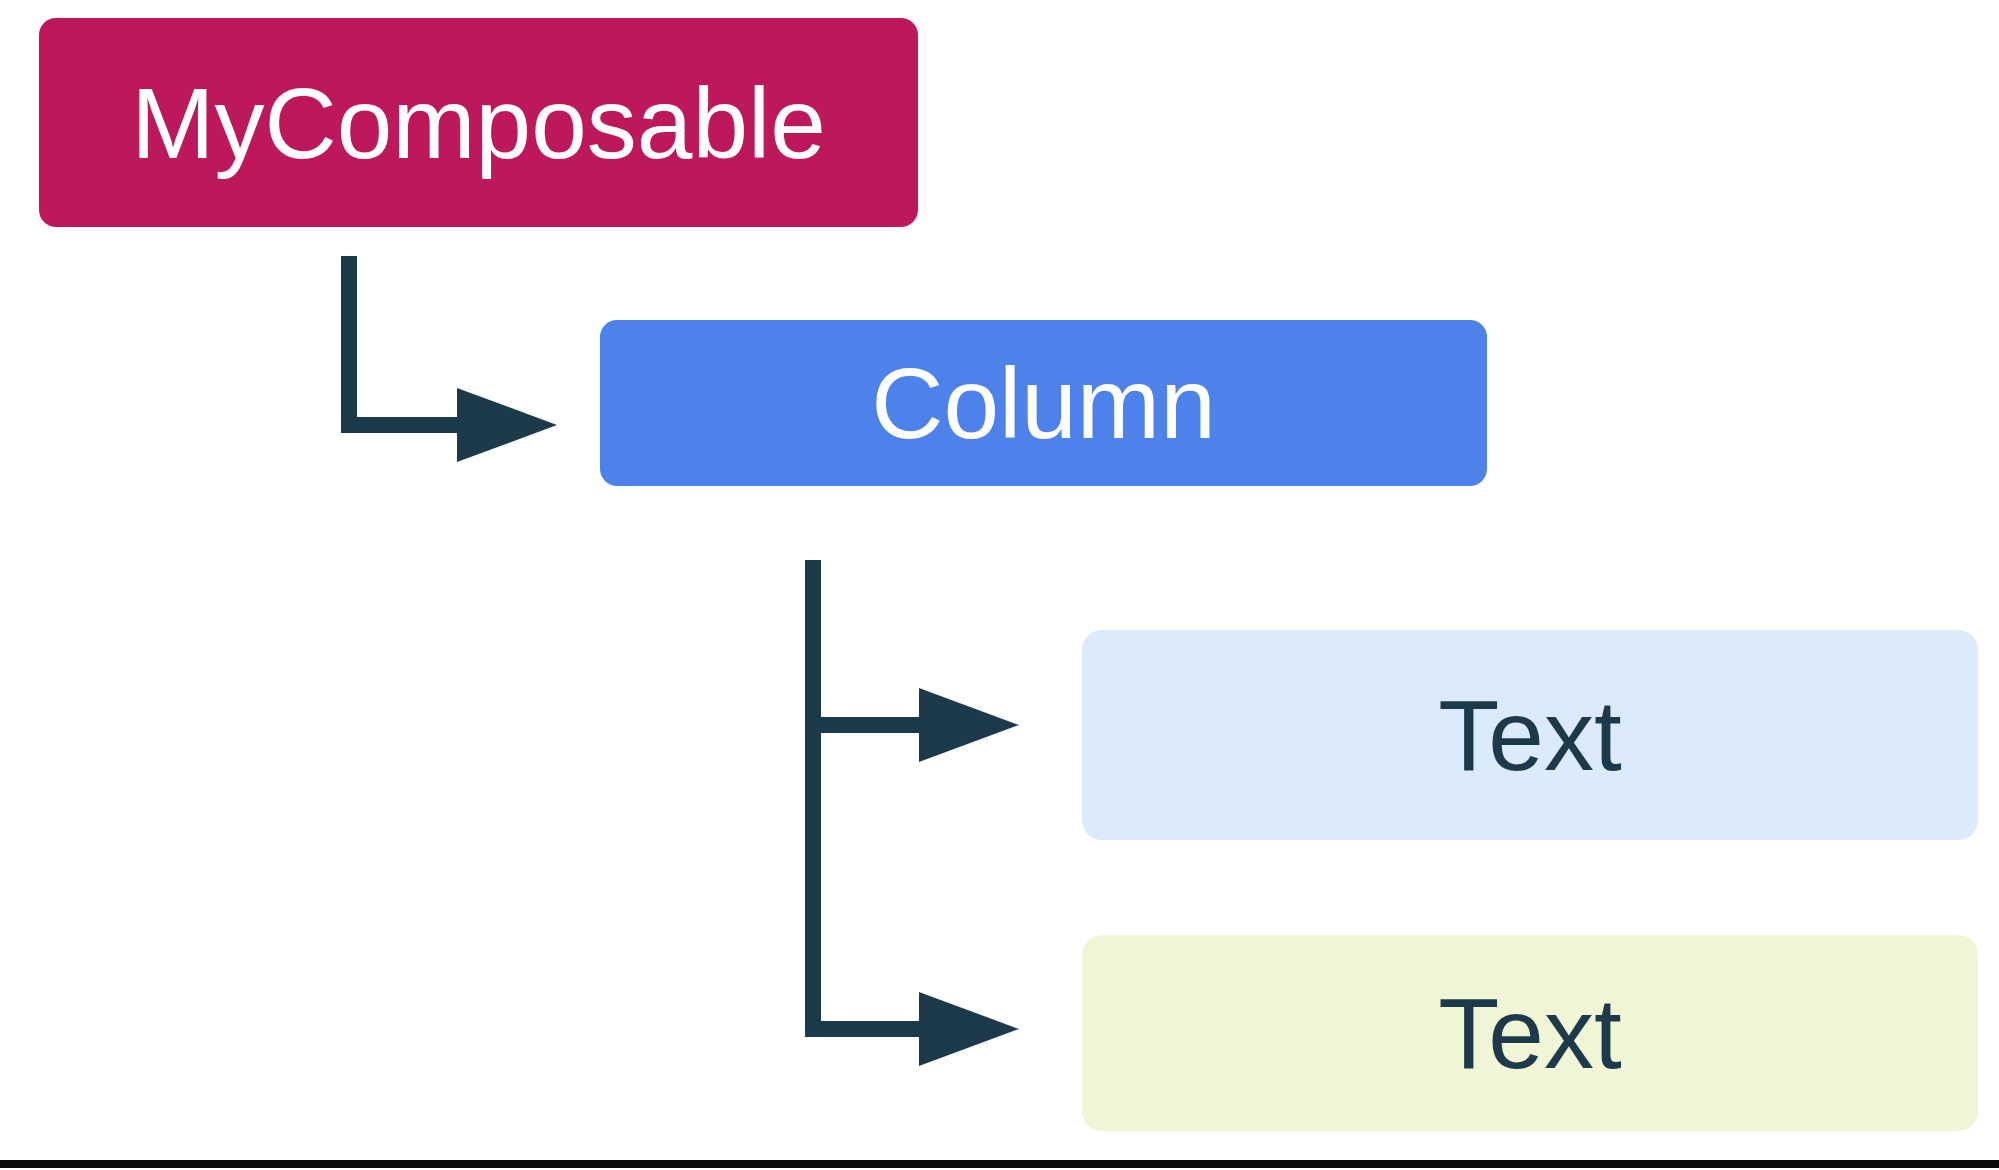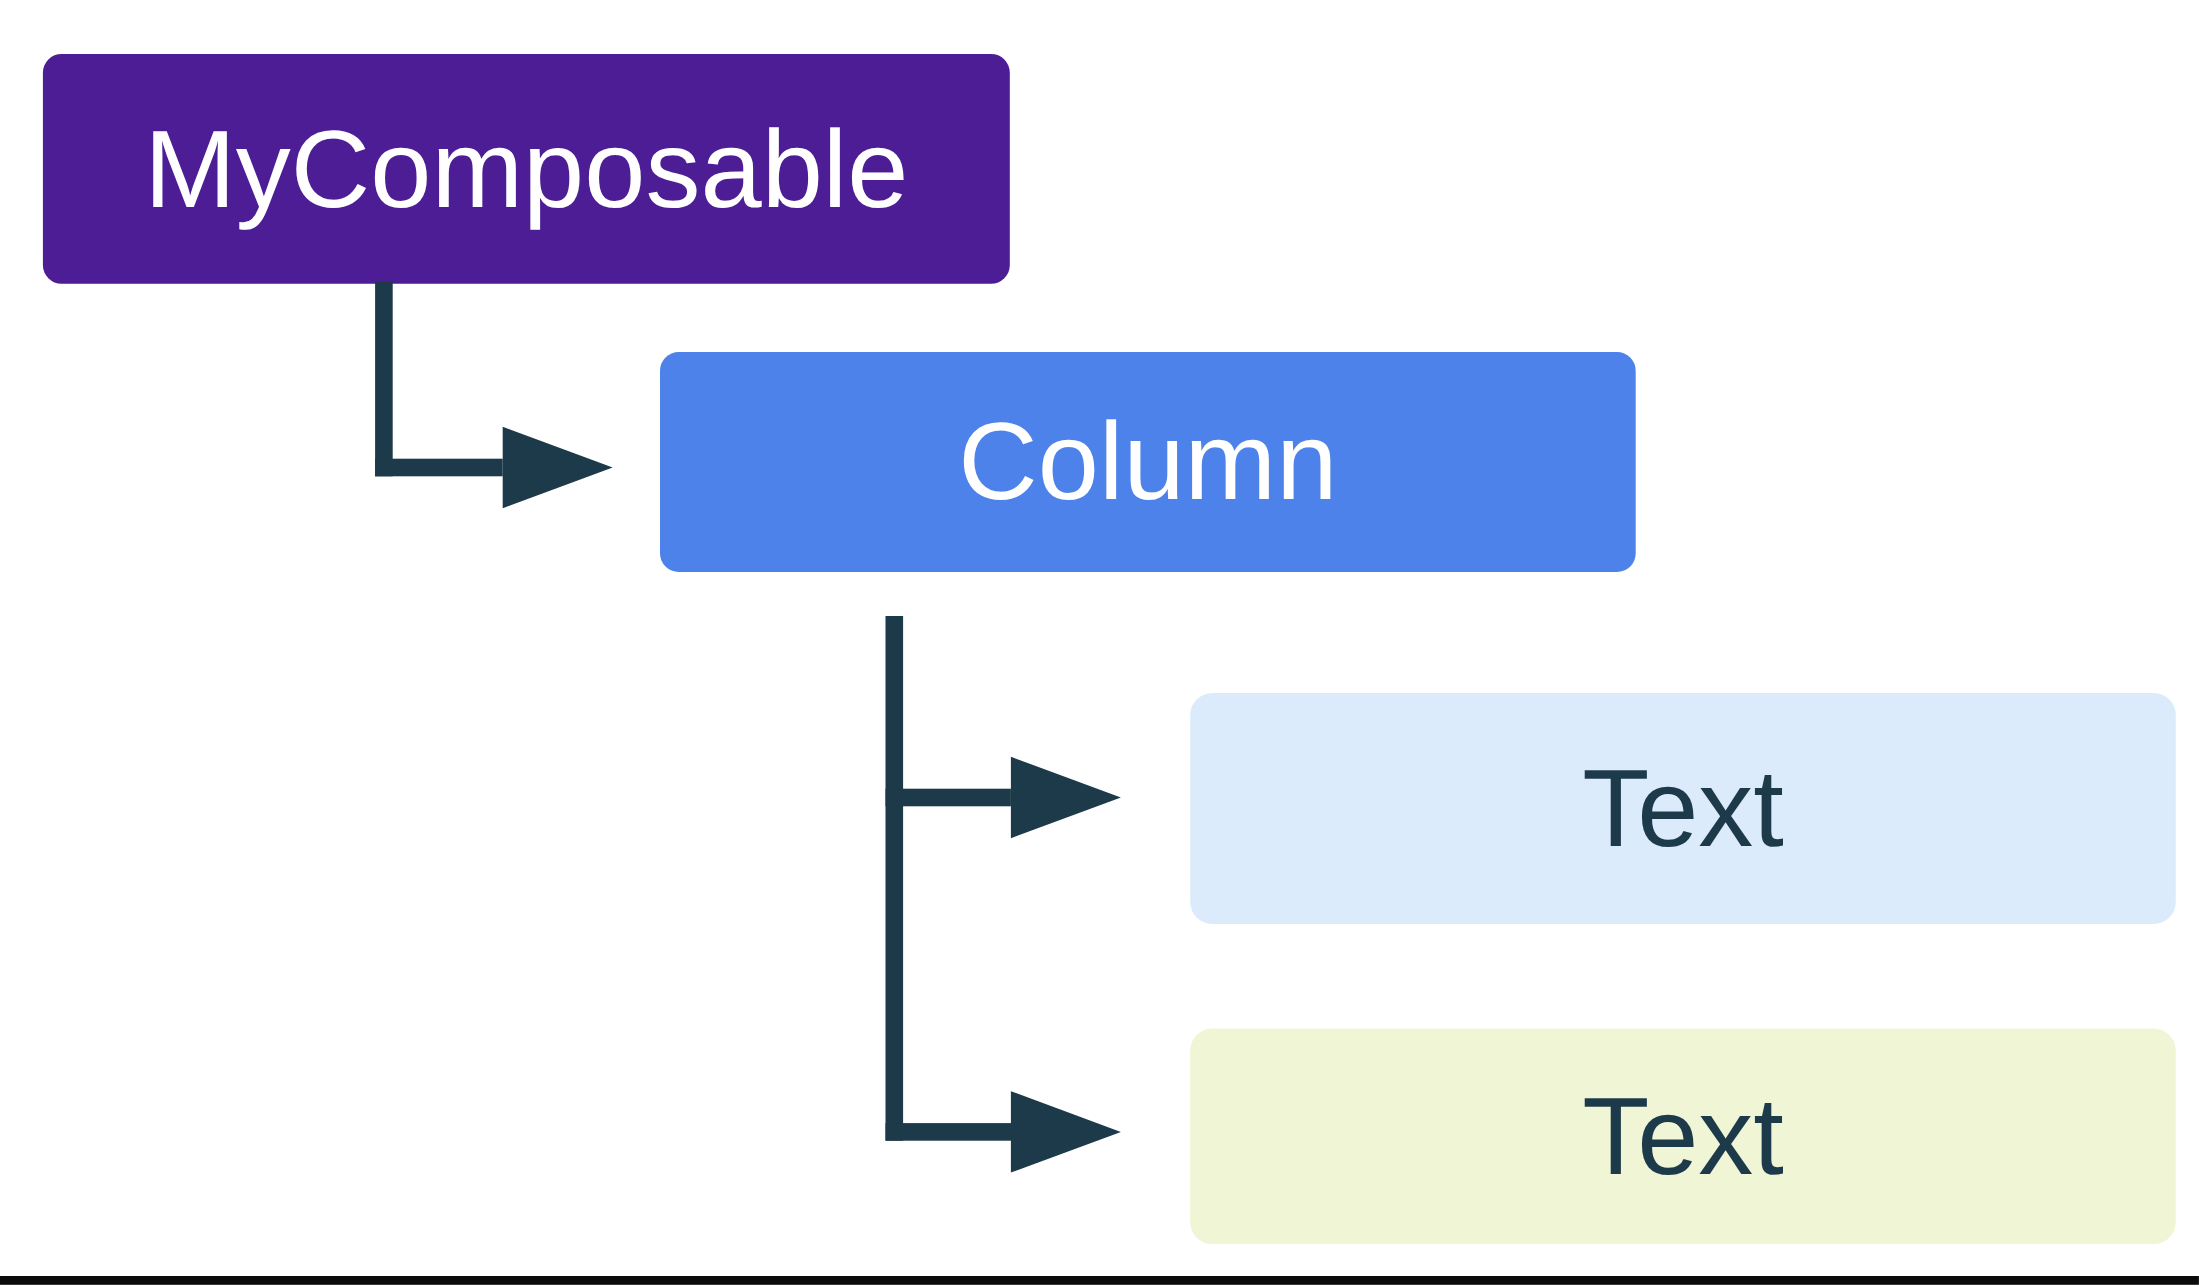--- a/index.html
+++ b/index.html
@@ -19,21 +19,21 @@
     position: absolute;
     display: flex;
     align-items: center;
     justify-content: center;
     font-size: 100px;
     line-height: 1;
     border-radius: 17px;
     white-space: nowrap;
   }
   .node-mycomposable { left: 39px;   top: 18px;  width: 879px; height: 209px; }
-  .node-column       { left: 600px;  top: 320px; width: 887px; height: 200px; }
+  .node-column       { left: 600px;  top: 320px; width: 887px; height: 166px; }
   .node-text1        { left: 1082px; top: 630px; width: 896px; height: 210px; border-radius: 20px; }
   .node-text2        { left: 1082px; top: 935px; width: 896px; height: 196px; border-radius: 20px; }
 
   .seg {
     position: absolute;
     background: var(--connector, #1d3a4a);
   }
   
   .a1-v { left: 341px; top: 256px; width: 16px;  height: 177px; }
   .a1-h { left: 341px; top: 417px; width: 116px; height: 16px; }
@@ -61,21 +61,21 @@
     width: 1999px;
     height: 8px;
     background: var(--bottomline, #0b0b0b);
   }
 </style>
 </head>
 <body>
 
 <div id="canvas" style="background: rgb(255, 255, 255);">
 
-  <div class="node node-mycomposable" style="background: #4c1d95; color: rgb(255, 255, 255); margin-top: 31px;">
+  <div class="node node-mycomposable" style="background: #be185d; color: rgb(255, 255, 255);">
     <span>MyComposable</span>
   </div>
 
   <div class="seg a1-v"></div>
   <div class="seg a1-h"></div>
   <div class="arrowhead a1-head"></div>
 
   <div class="node node-column" style="background: rgb(76, 130, 233); color: rgb(255, 255, 255);">
     <span>Column</span>
   </div>

